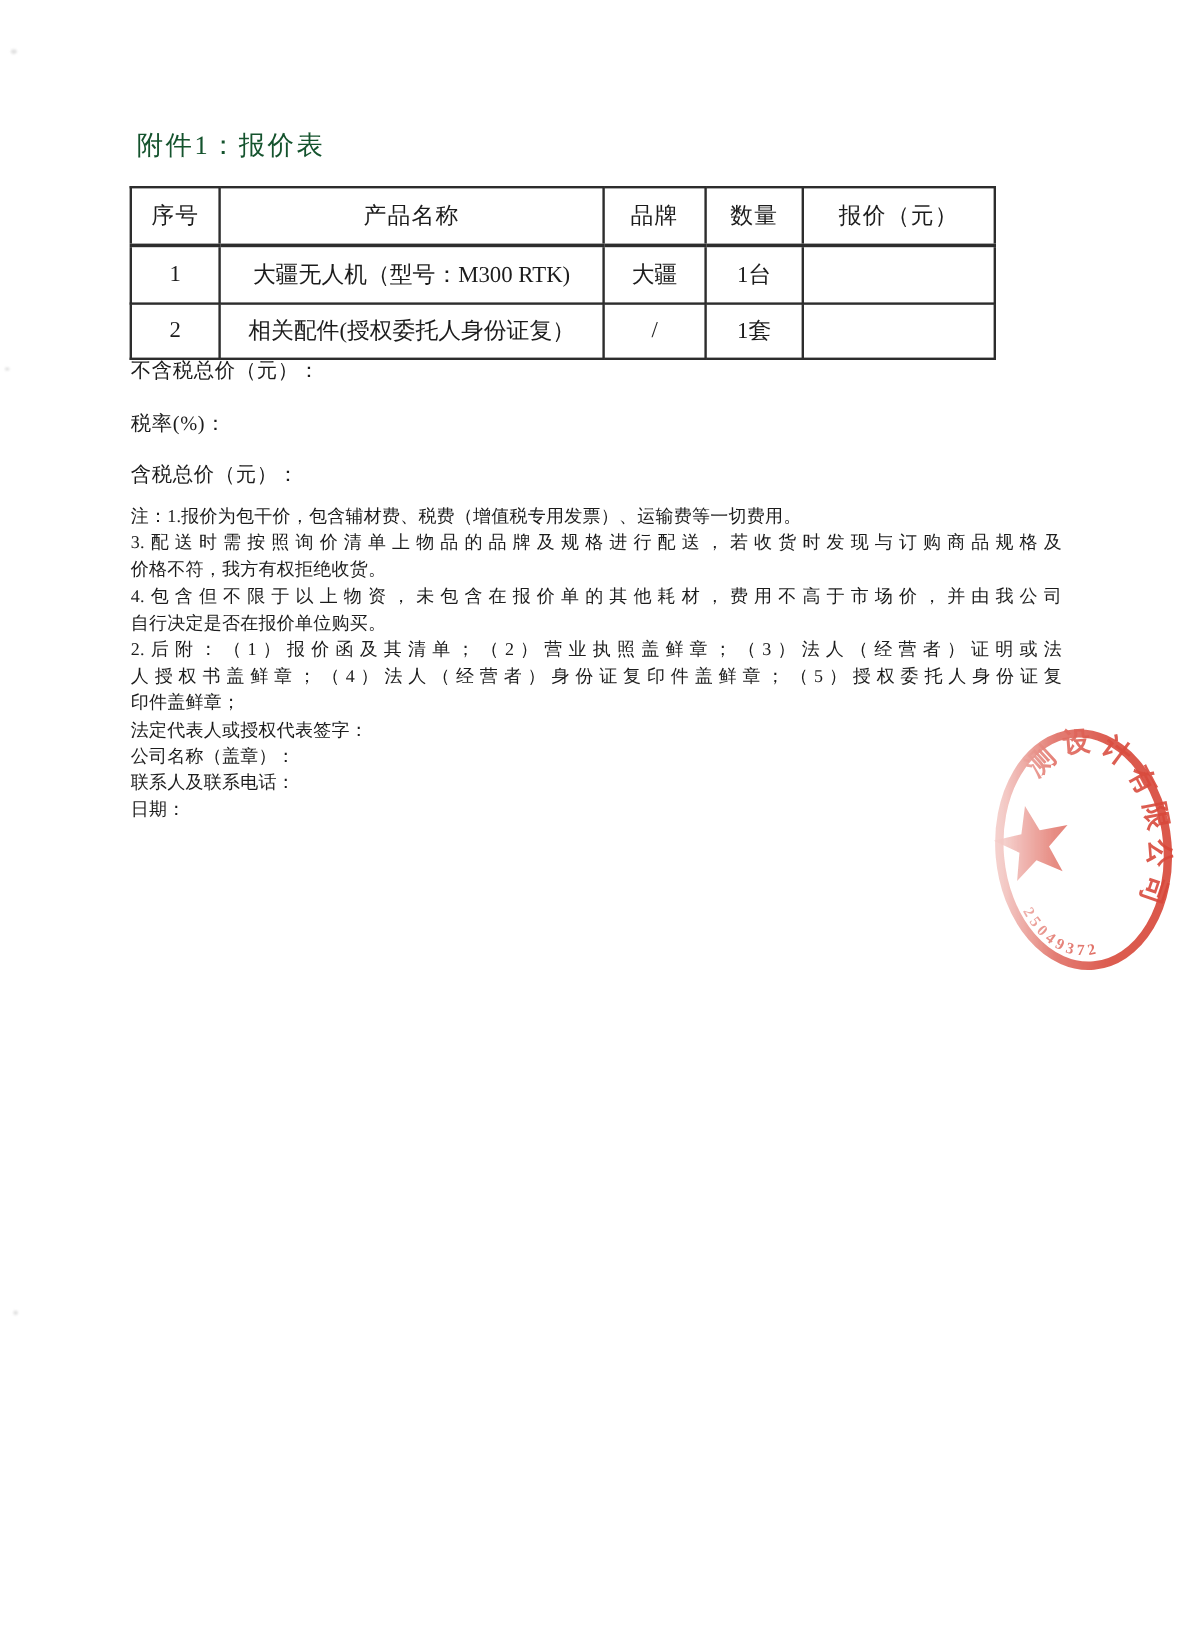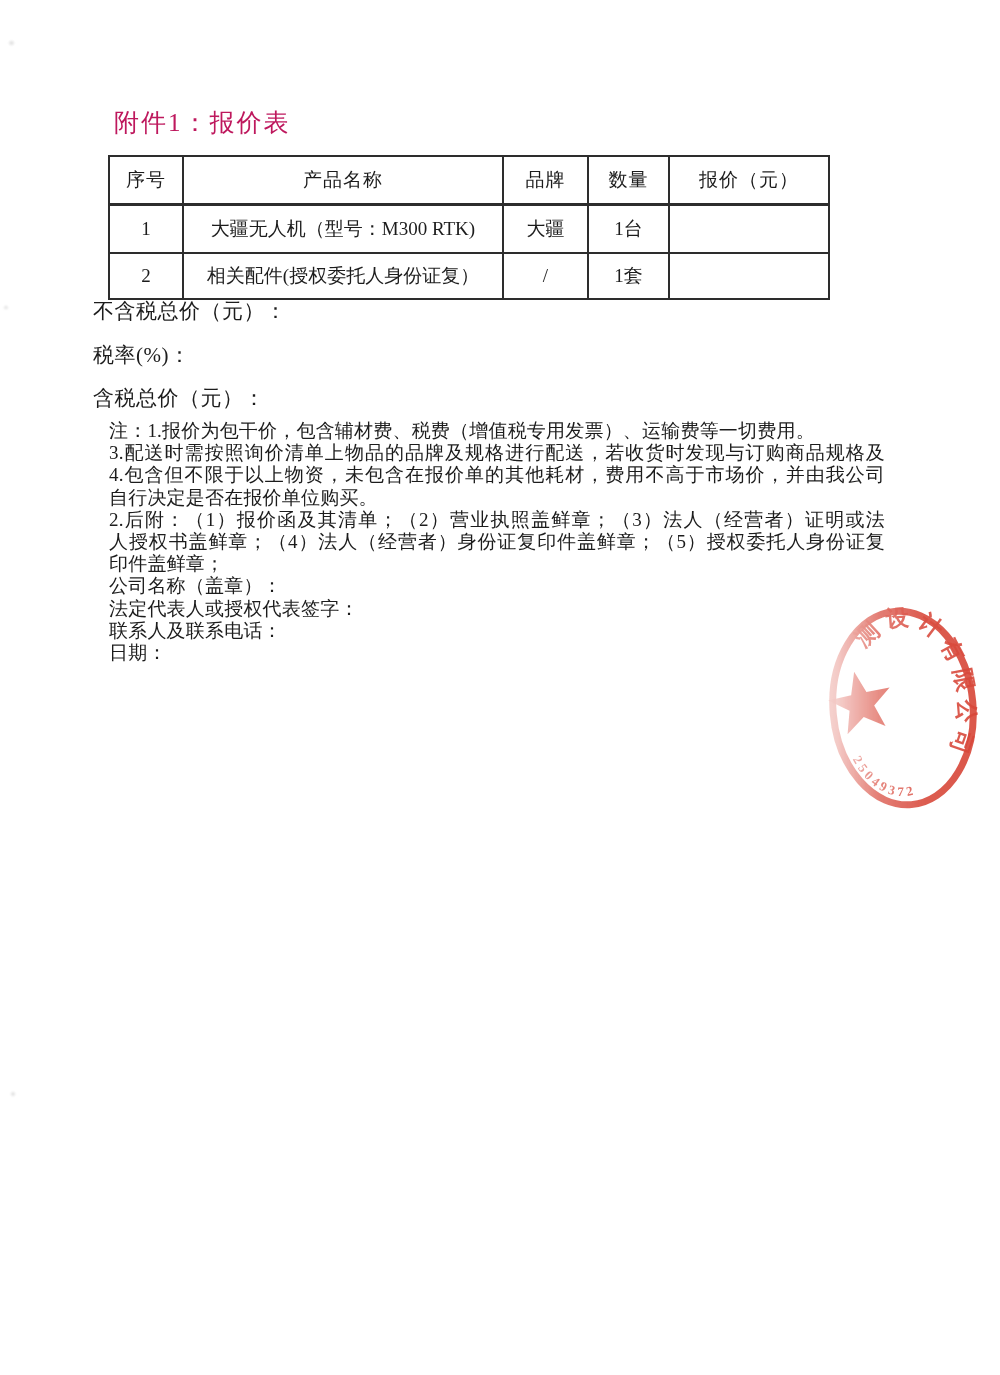--- a/index.html
+++ b/index.html
@@ -8,54 +8,54 @@
     background: #ffffff;
     position: relative;
     overflow: hidden;
     font-family: "Liberation Serif", "DejaVu Serif", serif;
     color: #1c1c1c;
   }
   .page { position: absolute; inset: 0; }
 
   .doc-title {
     position: absolute; left: 114px; top: 106px;
-    font-size: 25px; font-weight: 500; letter-spacing: 2px;
-    margin: 0; color: #be185d;
+    font-size: 22px; font-weight: 500; letter-spacing: 2px;
+    margin: 0; color: #14532d;
   }
 
   table.quote-table {
     position: absolute; left: 108px; top: 155px;
     width: 720px; table-layout: fixed;
     border-collapse: collapse;
     border: 2.5px solid #2d2d2d;
   }
   .quote-table th, .quote-table td {
     border: 2px solid #2d2d2d;
     text-align: center; vertical-align: middle;
     font-size: 19px; font-weight: normal;
     padding: 0; overflow: hidden; white-space: nowrap;
     color: #1c1c1c;
   }
   .quote-table thead th { height: 46px; border-bottom-width: 3px; letter-spacing: 1px; }
   .quote-table tbody tr:nth-child(1) td { height: 46px; }
   .quote-table tbody tr:nth-child(2) td { height: 44px; }
 
   .field {
-    position: absolute; left: 93px;
-    font-size: 21px; letter-spacing: 0.5px; white-space: nowrap;
+    position: absolute; left: 109px;
+    font-size: 17px; letter-spacing: 0.5px; white-space: nowrap;
   }
   .field-excl { top: 297px; }
   .field-rate { top: 341px; }
   .field-incl { top: 384px; }
 
   .notes {
     position: absolute; left: 109px; top: 420px; width: 776px;
   }
   .note-line {
-    font-size: 19px; line-height: 22.2px;
+    font-size: 15px; line-height: 22.2px;
     white-space: nowrap; letter-spacing: 0.2px;
   }
   .note-line.jl {
     white-space: normal;
     text-align: justify;
     text-align-last: justify;
   }
 
   .stamp {
     position: absolute; left: 798px; top: 592px;
@@ -118,27 +118,28 @@
     </tbody>
   </table>
 
   <div class="field field-excl">不含税总价（元）：</div>
   <div class="field field-rate">税率(%)：</div>
   <div class="field field-incl">含税总价（元）：</div>
 
   <div class="notes">
     <div class="note-line">注：1.报价为包干价，包含辅材费、税费（增值税专用发票）、运输费等一切费用。</div>
     <div class="note-line jl">3.配送时需按照询价清单上物品的品牌及规格进行配送，若收货时发现与订购商品规格及</div>
+    <div class="note-line">价格不符，我方有权拒绝收货。</div>
     <div class="note-line jl">4.包含但不限于以上物资，未包含在报价单的其他耗材，费用不高于市场价，并由我公司</div>
     <div class="note-line">自行决定是否在报价单位购买。</div>
     <div class="note-line jl">2.后附：（1）报价函及其清单；（2）营业执照盖鲜章；（3）法人（经营者）证明或法</div>
     <div class="note-line jl">人授权书盖鲜章；（4）法人（经营者）身份证复印件盖鲜章；（5）授权委托人身份证复</div>
     <div class="note-line">印件盖鲜章；</div>
+    <div class="note-line">法定代表人或授权代表签字：</div>
     <div class="note-line">公司名称（盖章）：</div>
-    <div class="note-line">法定代表人或授权代表签字：</div>
     <div class="note-line">联系人及联系电话：</div>
     <div class="note-line">日期：</div>
   </div>
 
   <svg class="stamp" viewBox="0 0 212 238" xmlns="http://www.w3.org/2000/svg" aria-hidden="true">
     <defs>
       <linearGradient id="fadeGrad" x1="0" y1="0" x2="1" y2="0">
         <stop offset="0" stop-color="#ffffff" stop-opacity="0.10"></stop>
         <stop offset="0.18" stop-color="#ffffff" stop-opacity="0.30"></stop>
         <stop offset="0.38" stop-color="#ffffff" stop-opacity="0.75"></stop>

